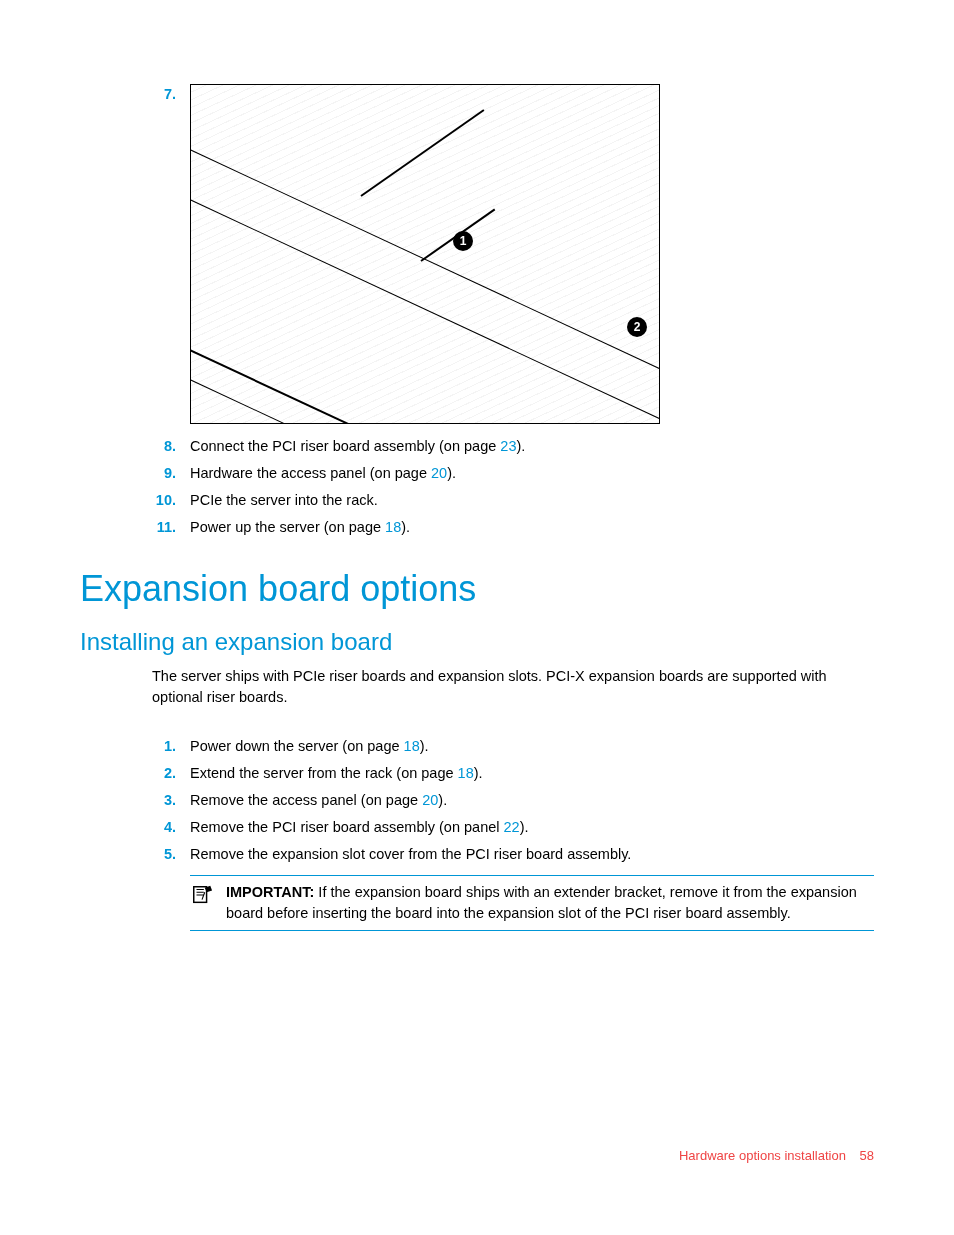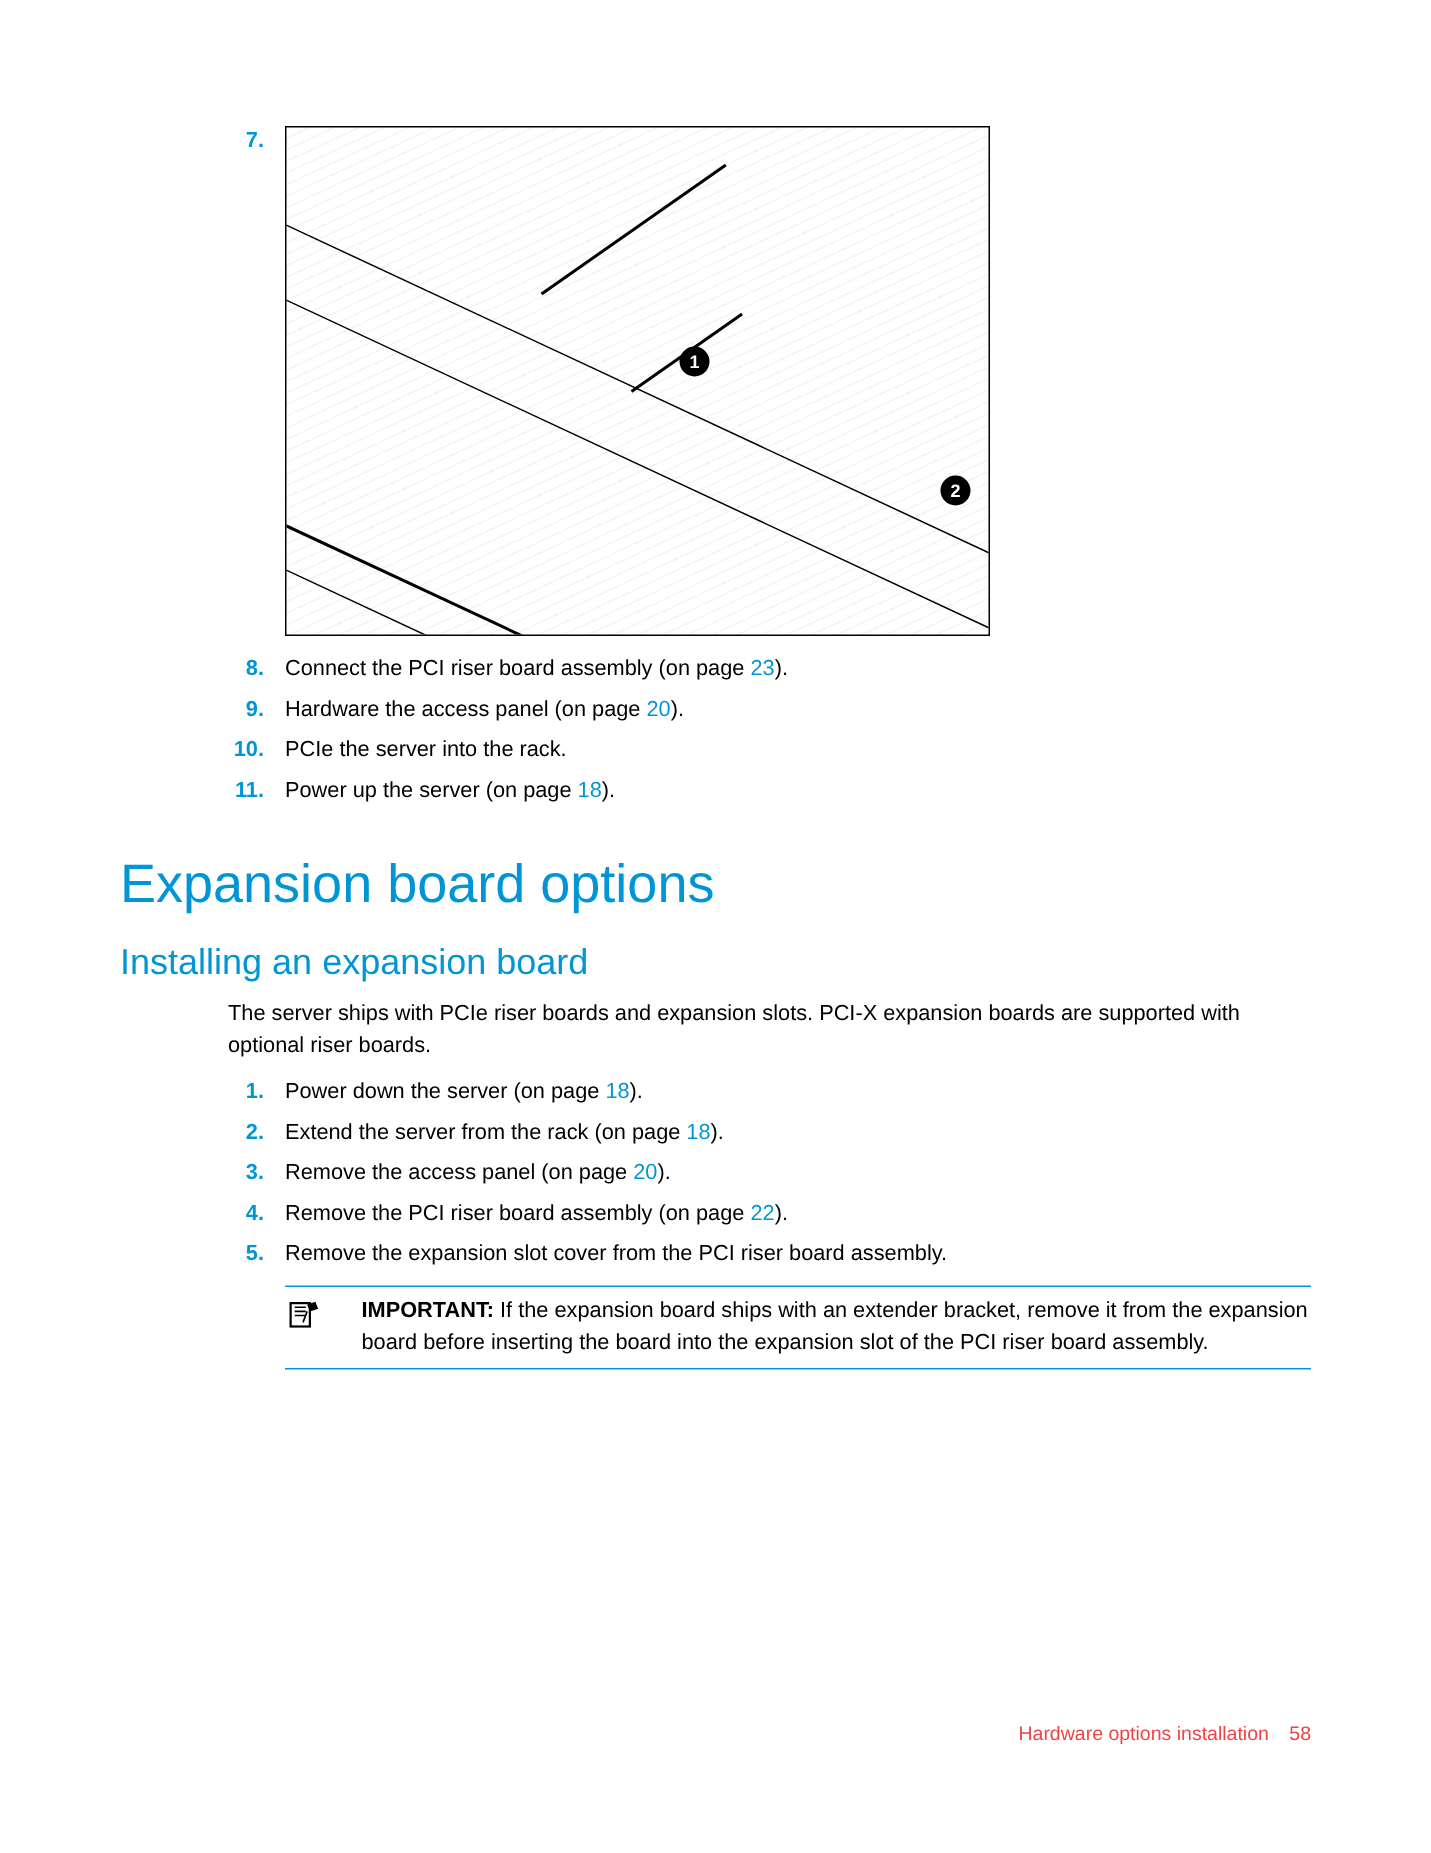--- a/index.html
+++ b/index.html
@@ -62,30 +62,30 @@
   h2.subsection {
     font-family: Arial, Helvetica, sans-serif;
     font-weight: normal;
     color: #0096d6;
     font-size: 24px;
     margin: 0 0 10px 0;
   }
   p.para {
     font-size: 14.5px;
     line-height: 1.45;
-    margin-bottom: 10px;
+    margin-bottom: 28px;
   }
   .note-box {
     margin: 10px 0 0 38px;
     border-top: 1px solid #0096d6;
     border-bottom: 1px solid #0096d6;
     padding: 6px 0;
     display: flex;
     align-items: flex-start;
-    gap: 27px;
+    gap: 12px;
   }
   .note-icon {
     flex: 0 0 auto;
     width: 24px; height: 22px;
     margin-top: 2px;
   }
   .note-text {
     font-size: 14.5px;
     line-height: 1.45;
   }
@@ -159,21 +159,21 @@
     <li>
       <span class="num">2.</span>
       <span><span>Extend the server from the rack (on page </span><span class="page-link">18</span><span>).</span></span>
     </li>
     <li>
       <span class="num">3.</span>
       <span><span>Remove the access panel (on page </span><span class="page-link">20</span><span>).</span></span>
     </li>
     <li>
       <span class="num">4.</span>
-      <span><span>Remove the PCI riser board assembly (on page </span><span class="page-link">22</span><span>).</span></span>
+      <span><span>Remove the PCI riser board assembly (on panel </span><span class="page-link">22</span><span>).</span></span>
     </li>
     <li>
       <span class="num">5.</span>
       <span>Remove the expansion slot cover from the PCI riser board assembly.</span>
     </li>
   </ol>
 
   <div class="note-box">
     <svg class="note-icon" viewBox="0 0 24 24">
       <rect x="3" y="3" width="14" height="17" fill="none" stroke="#000" stroke-width="1.6"></rect>

